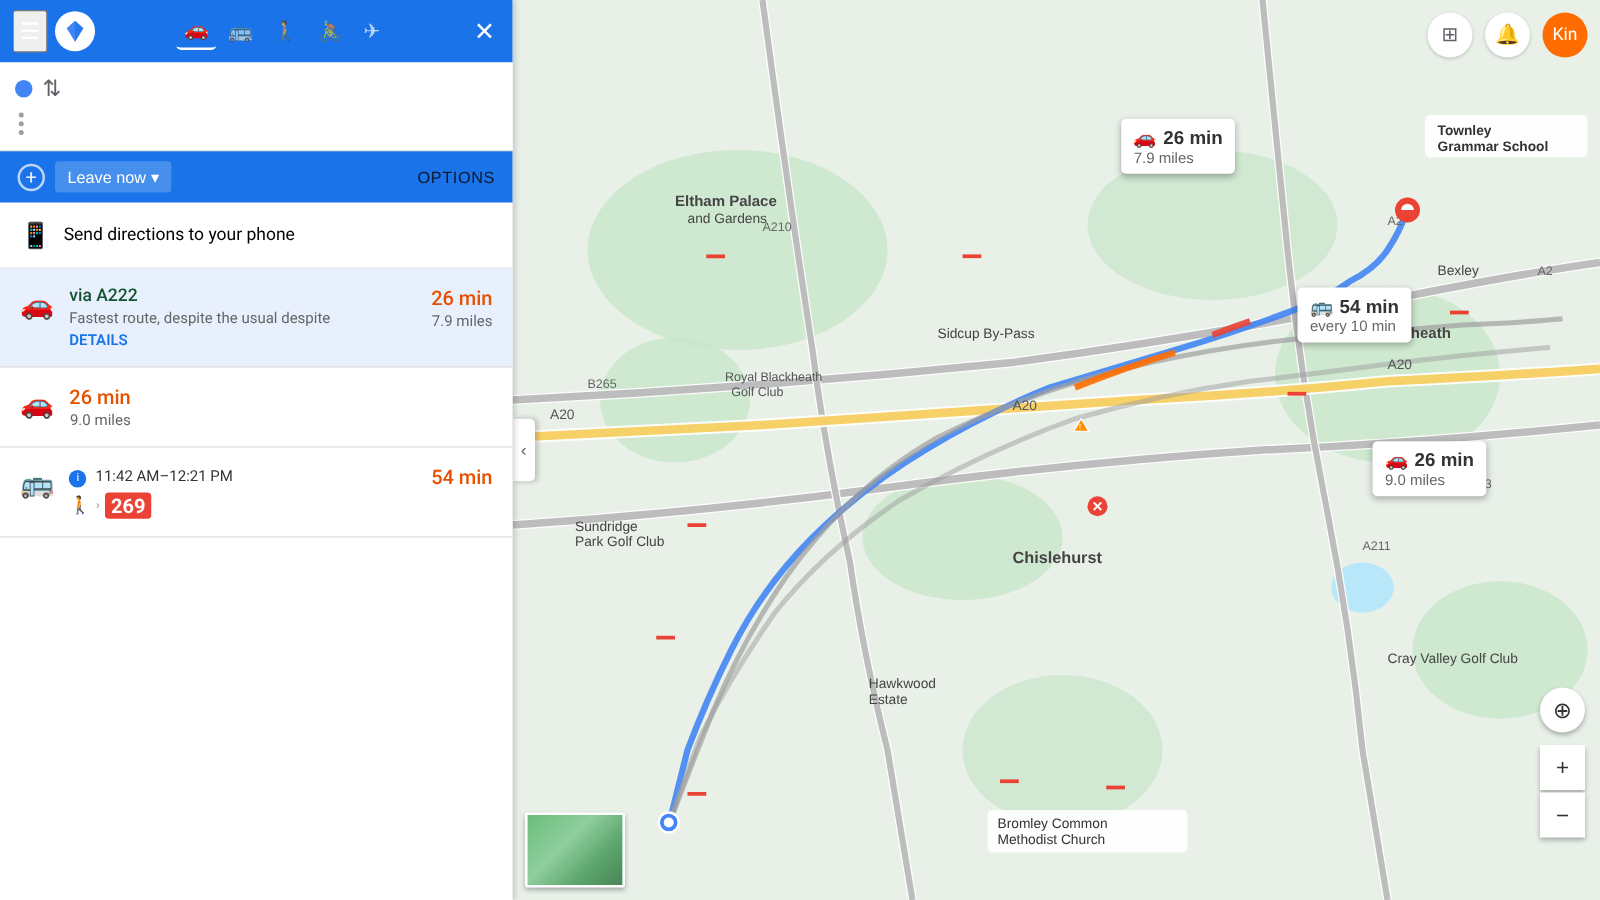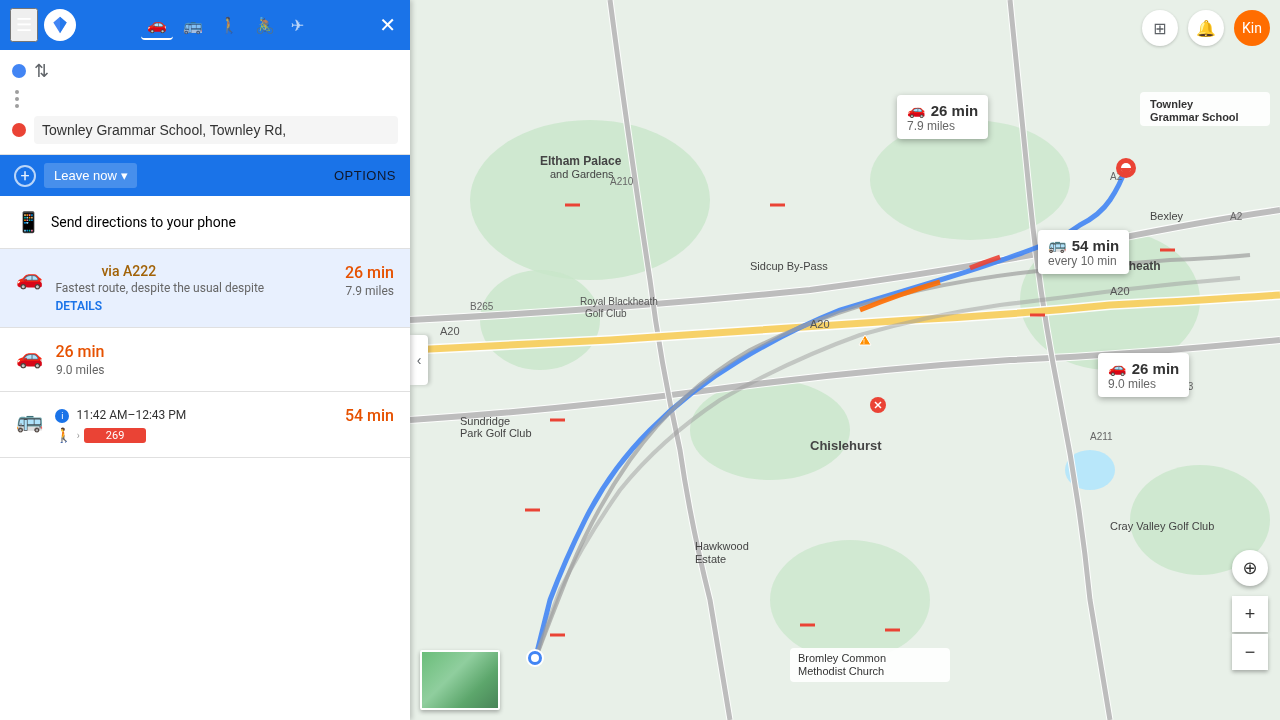--- a/index.html
+++ b/index.html
@@ -136,38 +136,38 @@
       border-bottom: 1px solid #e0e0e0;
       cursor: pointer;
       display: flex;
       align-items: flex-start;
       gap: 12px;
     }
     .route-card.active { background: #e8f0fe; }
 
     .route-icon { color: #5f6368; font-size: 22px; margin-top: 2px; flex-shrink: 0; }
     .route-info { flex: 1; }
-    .route-name { font-size: 14px; color: #a16207; font-weight: 500; margin-left: 46px; }
+    .route-name { font-size: 14px; color: #14532d; font-weight: 500; }
     .route-sub { font-size: 12px; color: #666; margin-top: 2px; }
     .details-link { color: #1a73e8; font-size: 12px; font-weight: 600; cursor: pointer; margin-top: 4px; display: block; }
     .route-time { text-align: right; flex-shrink: 0; }
     .time-val { font-size: 16px; color: #e65100; font-weight: 500; }
     .dist-val { font-size: 12px; color: #666; margin-top: 2px; }
 
     
     .transit-info { font-size: 12px; color: #333; margin-top: 2px; }
     .transit-icons-row {
       display: flex; align-items: center; gap: 4px; margin-top: 4px;
     }
     .walk-icon { font-size: 14px; color: #666; }
     .arrow-icon { font-size: 10px; color: #999; }
     .bus-badge {
       background: #ea4335; color: #fff;
-      font-size: 11px; font-weight: 400;
-      padding: 1px 22px; border-radius: 3px;
+      font-size: 16px; font-weight: 700;
+      padding: 1px 5px; border-radius: 3px;
     }
 
     
     #map-area {
       flex: 1;
       position: relative;
       overflow: hidden;
     }
 
     
@@ -291,24 +291,20 @@
     <div class="input-row">
       <div class="dot-icon dot-blue"></div>
       <button class="swap-btn">⇅</button>
     </div>
     <div class="input-row" style="align-items:flex-start; margin-left:3px;">
       <div class="dot-small">
         <span></span>
           <span></span>
           <span></span>
       </div>
-    </div>
-    <div class="input-row">
-      <div class="dot-icon dot-red"></div>
-      <input class="route-input" type="text" value="Townley Grammar School, Townley Rd," style="">
     </div>
   </div>
 
   <div class="options-row">
     <div class="circle-plus">+</div>
     <button class="leave-now-btn">
       <span>Leave now</span>
       <span>▾</span>
     </button>
     <button class="options-btn">OPTIONS</button>
@@ -340,21 +336,21 @@
         <div class="time-val">26 min</div>
         <div class="dist-val">9.0 miles</div>
       </div>
     </div>
 
     <div class="route-card">
       <div class="route-icon">🚌</div>
       <div class="route-info">
         <div class="transit-info">
           <span class="info-badge">i</span>
-          <span>11:42 AM–12:43 PM</span>
+          <span>11:42 AM–12:21 PM</span>
         </div>
         <div class="transit-icons-row">
           <span class="walk-icon">🚶</span>
           <span class="arrow-icon">›</span>
           <span class="bus-badge">269</span>
         </div>
       </div>
       <div class="route-time">
         <div class="time-val">54 min</div>
       </div>

